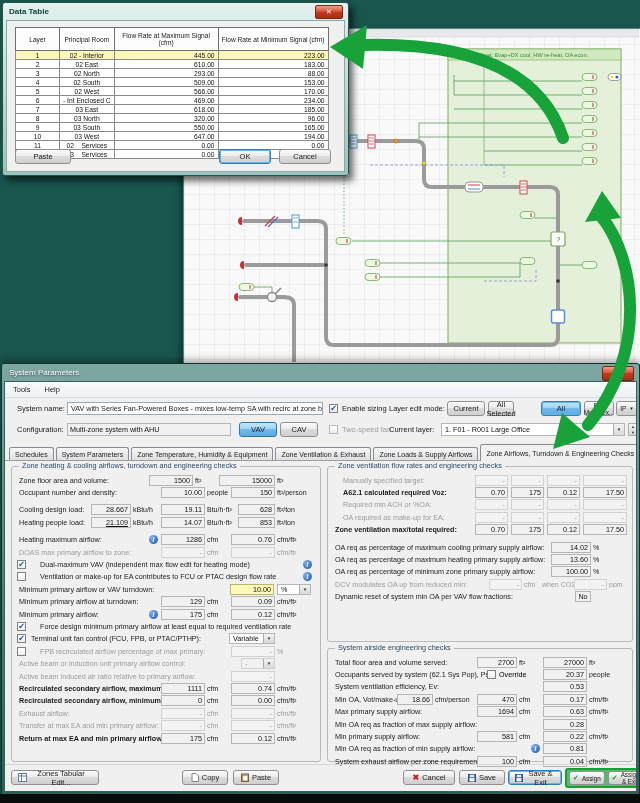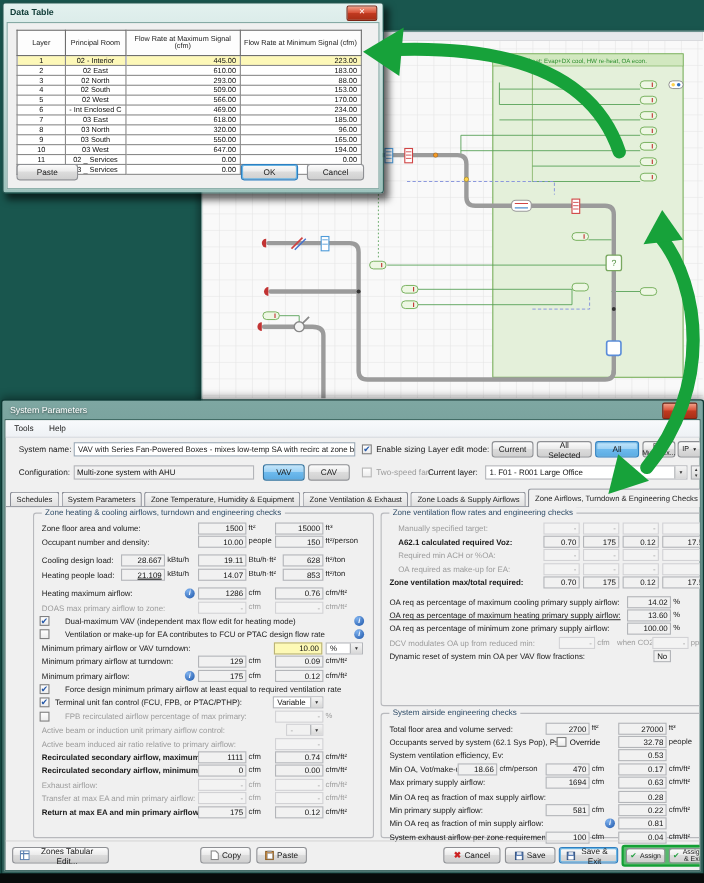--- a/index.html
+++ b/index.html
@@ -45,21 +45,21 @@
   .cb{box-sizing:border-box;width:9px;height:9px;border:1px solid #808080;background:linear-gradient(#fff,#ececec);
       display:inline-flex;align-items:center;justify-content:center;font-size:8px;line-height:7px;color:#2558a8;flex:none;margin-right:3px;}
   .cb.dis{border-color:#b8b8b8;}
   .nfo{width:9px;height:9px;border-radius:50%;background:radial-gradient(circle at 30% 25%,#7db1ef,#1d55a8);
        color:#fff;font-size:6.5px;font-weight:bold;line-height:9px;text-align:center;flex:none;margin:0 3px;font-style:italic;}
   .tabs{height:17px;display:flex;align-items:flex-end;padding-left:4px;position:relative;}
   .tabs::after{content:"";position:absolute;left:0;right:0;bottom:0;border-bottom:1px solid #9a9da4;}
   .tab{box-sizing:border-box;border:1px solid #898c95;border-bottom:none;border-radius:2.5px 2.5px 0 0;height:14px;
        display:inline-flex;align-items:center;padding:0 5px;font-size:7px;color:#222;background:linear-gradient(#f7f7f7,#dedede);margin-right:2px;white-space:nowrap;}
   .tab.active{height:17px;background:#f0f0f0;position:relative;z-index:2;}
-  .pane{position:relative;height:305px;margin-left:19px;}
+  .pane{position:relative;height:305px;}
   .grp{position:absolute;border:1px solid #b8b9bd;border-radius:3px;box-sizing:border-box;}
   .grp>.gt{position:absolute;top:-6px;left:7px;background:#f0f0f0;padding:0 3px;font-size:7.3px;color:#2c4a66;}
   .grows{position:absolute;left:5px;right:5px;top:7px;}
   .prow{display:flex;align-items:center;height:12.4px;}
   .prow.gap{height:5px;}
   .prow .lbl{flex:1;font-size:7.2px;color:#1a1a1a;white-space:nowrap;overflow:hidden;}
   .prow .lbl.b{font-weight:bold;}
   .prow .lbl.off,.unt.off,.off{color:#9b9b9b;}
   .unt{font-size:7px;color:#1a1a1a;padding-left:2px;box-sizing:border-box;flex:none;white-space:nowrap;overflow:hidden;}
   .vh{font-size:7px;text-align:center;flex:none;font-weight:bold;color:#1a1a1a;}
@@ -339,21 +339,21 @@
       <span>Tools</span>
       <span>Help</span>
     </div>
     <div class="sp-head">
       <span class="abs" style="left:12px;top:6px;">System name:</span>
       <div class="txtin abs" style="left:62px;top:4px;width:256px;">VAV with Series Fan-Powered Boxes - mixes low-temp SA with recirc at zone box</div>
       <span class="cb abs" style="left:324px;top:6px;">✔</span>
       <span class="abs" style="left:337px;top:6px;">Enable sizing</span>
       <span class="abs" style="left:384px;top:6px;">Layer edit mode:</span>
       <button class="winbtn abs" style="left:442px;top:3px;width:38px;">Current</button>
-      <button class="winbtn abs" style="left:483px;top:3px;width:50px;">All Selected</button>
+      <button class="winbtn abs" style="left:483px;top:3px;width:26px;">All Selected</button>
       <button class="winbtn blue focus abs" style="left:536px;top:3px;width:40px;">All</button>
       <button class="winbtn abs" style="left:579px;top:3px;width:30px;font-size:6.3px;">Edit Multiplex...</button>
       <button class="winbtn abs" style="left:611px;top:3px;width:22px;font-size:6.5px;">
           <span>IP</span>
           <span style="font-size:4.5px;">▼</span>
         </button>
 
       <span class="abs" style="left:12px;top:27px;">Configuration:</span>
       <div class="fld abs" style="left:62px;top:25px;width:164px;justify-content:flex-start;height:13px;">Multi-zone system with AHU</div>
       <button class="winbtn blue abs" style="left:234px;top:24px;width:38px;">VAV</button>
@@ -378,21 +378,21 @@
       </div>
 
     <div class="pane">
       <div class="grp" style="left:6px;top:5px;width:310px;height:296px;">
         <span class="gt">Zone heating &amp; cooling airflows, turndown and engineering checks</span>
         <div class="grows" id="left-rows">
             <div class="prow">
               <span class="lbl" style="padding-left: 2px;">Zone floor area and volume:</span>
               <span class="fld" style="width: 44px;">1500</span>
               <span class="unt" style="width: 26px;">ft²</span>
-              <span class="fld" style="width: 44px;">15000</span>
+              <span class="fld" style="width: 56px;">15000</span>
               <span class="unt" style="width: 40px;">ft³</span>
             </div>
             <div class="prow">
               <span class="lbl" style="padding-left: 2px;">Occupant number and density:</span>
               <span class="fld" style="width: 44px;">10.00</span>
               <span class="unt" style="width: 26px;">people</span>
               <span class="fld" style="width: 44px;">150</span>
               <span class="unt" style="width: 40px;">ft²/person</span>
             </div>
             <div class="prow gap"></div>
@@ -572,21 +572,21 @@
               <span class="fld" style="width: 33px; margin-left: 3px;">0.12</span>
               <span class="fld" style="width: 44px; margin-left: 3px;">17.50</span>
             </div>
             <div class="prow gap"></div>
             <div class="prow">
               <span class="lbl" style="padding-left: 2px;">OA req as percentage of maximum cooling primary supply airflow:</span>
               <span class="fld" style="width: 40px;">14.02</span>
               <span class="unt" style="width: 36px;">%</span>
             </div>
             <div class="prow">
-              <span class="lbl" style="padding-left: 2px; text-decoration: underline;">OA req as percentage of maximum heating primary supply airflow:</span>
+              <span class="lbl" style="padding-left: 2px;">OA req as percentage of maximum heating primary supply airflow:</span>
               <span class="fld" style="width: 40px;">13.60</span>
               <span class="unt" style="width: 36px;">%</span>
             </div>
             <div class="prow">
               <span class="lbl" style="padding-left: 2px;">OA req as percentage of minimum zone primary supply airflow:</span>
               <span class="fld" style="width: 40px;">100.00</span>
               <span class="unt" style="width: 36px;">%</span>
             </div>
             <div class="prow">
               <span class="lbl off" style="padding-left: 2px;">DCV modulates OA up from reduced min:</span>
@@ -612,21 +612,21 @@
               <span class="unt" style="width: 26px;">ft²</span>
               <span class="fld" style="width: 44px;">27000</span>
               <span class="unt" style="width: 40px;">ft³</span>
             </div>
             <div class="prow">
               <span class="lbl" style="padding-left: 2px;">Occupants served by system (62.1 Sys Pop), Ps:</span>
               <span class="ovr">
                 <span class="cb"></span>
                 <span>Override</span>
               </span>
-              <span class="fld" style="width: 44px;">32.78</span>
+              <span class="fld" style="width: 44px;">20.37</span>
               <span class="unt" style="width: 40px;">people</span>
             </div>
             <div class="prow">
               <span class="lbl" style="padding-left: 2px;">System ventilation efficiency, Ev:</span>
               <span class="fld" style="width: 44px;">0.53</span>
               <span class="unt" style="width: 40px;"></span>
             </div>
             <div class="prow">
               <span class="lbl" style="padding-left: 2px;">Min OA, Vot/make-up:</span>
               <span class="fld" style="width: 36px;">18.66</span>

